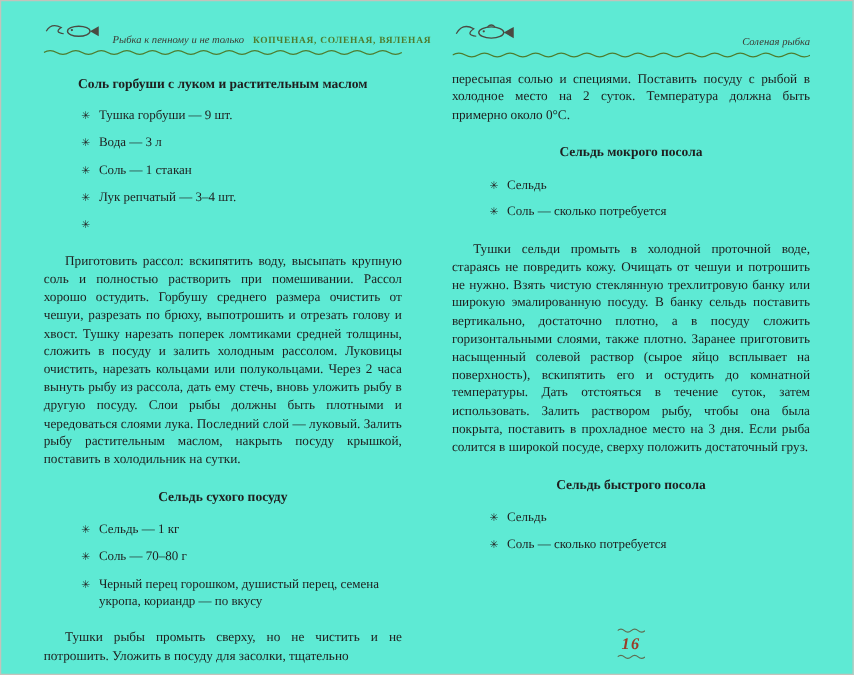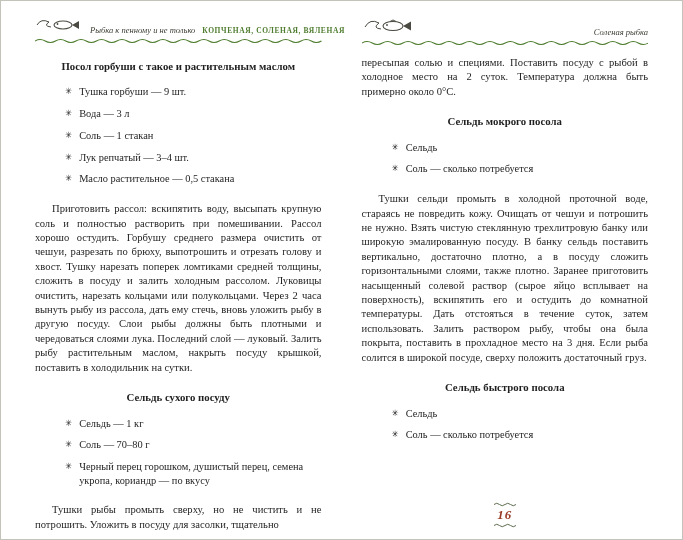--- a/index.html
+++ b/index.html
@@ -1,17 +1,17 @@
 <!DOCTYPE html>
 <html><head>
 <meta charset="utf-8">
 <style>
   html,body { margin:0; padding:0; background:#dededa; }
   .spread {
-    width:683px; height:540px; margin:0 auto; background:#ffffff;
+    width:683px; height:540px; margin:0 auto; background:#5eead4;
     border:1px solid #c3c3bb; box-sizing:border-box;
     display:flex; overflow:hidden;
     font-family:"Liberation Serif", serif; color:#1f1f1f;
   }
   .page { width:50%; height:100%; box-sizing:border-box; display:flex; flex-direction:column; }
   .page.left  { padding:16px 20px 10px 34px; }
   .page.right { padding:16px 34px 10px 20px;justify-content:flex-end; }
 
   .page-header { display:flex; align-items:flex-end; gap:7px; }
   .hdr-title { font-size:8.5px; font-style:italic; color:#3c3c34; white-space:nowrap; }
@@ -54,42 +54,41 @@
           </svg>
         </span>
         <span class="hdr-title">Рыбка к пенному и не только</span>
         <span class="hdr-sub">КОПЧЕНАЯ, СОЛЕНАЯ, ВЯЛЕНАЯ</span>
       </div>
       <svg class="wavy" viewBox="0 0 280 6" preserveAspectRatio="none">
         <path d="M0 3 Q5 0 10 3 T20 3 T30 3 T40 3 T50 3 T60 3 T70 3 T80 3 T90 3 T100 3 T110 3 T120 3 T130 3 T140 3 T150 3 T160 3 T170 3 T180 3 T190 3 T200 3 T210 3 T220 3 T230 3 T240 3 T250 3 T260 3 T270 3 T280 3" stroke="#4e7c2e" stroke-width="1" fill="none"></path>
       </svg>
     </div>
 
-    <div class="section-heading">Посол горбуши с такое и растительным маслом</div>
+    <div class="section-heading">Соль горбуши с луком и растительным маслом</div>
 
     <div class="ing-list">
       <div class="ing">
         <span class="bullet">✳</span>
         <span>Тушка горбуши — 9 шт.</span>
       </div>
       <div class="ing">
         <span class="bullet">✳</span>
         <span>Вода — 3 л</span>
       </div>
       <div class="ing">
         <span class="bullet">✳</span>
         <span>Соль — 1 стакан</span>
       </div>
       <div class="ing">
         <span class="bullet">✳</span>
         <span>Лук репчатый — 3–4 шт.</span>
       </div>
       <div class="ing">
         <span class="bullet">✳</span>
-        <span>Масло растительное — 0,5 стакана</span>
       </div>
     </div>
 
     <p class="para">Приготовить рассол: вскипятить воду, высыпать крупную соль и полностью растворить при помешивании. Рассол хорошо остудить. Горбушу среднего размера очистить от чешуи, разрезать по брюху, выпотрошить и отрезать голову и хвост. Тушку нарезать поперек ломтиками средней толщины, сложить в посуду и залить холодным рассолом. Луковицы очистить, нарезать кольцами или полукольцами. Через 2 часа вынуть рыбу из рассола, дать ему стечь, вновь уложить рыбу в другую посуду. Слои рыбы должны быть плотными и чередоваться слоями лука. Последний слой — луковый. Залить рыбу растительным маслом, накрыть посуду крышкой, поставить в холодильник на сутки.</p>
 
     <div class="section-heading">Сельдь сухого посуду</div>
 
     <div class="ing-list">
       <div class="ing">
         <span class="bullet">✳</span>

